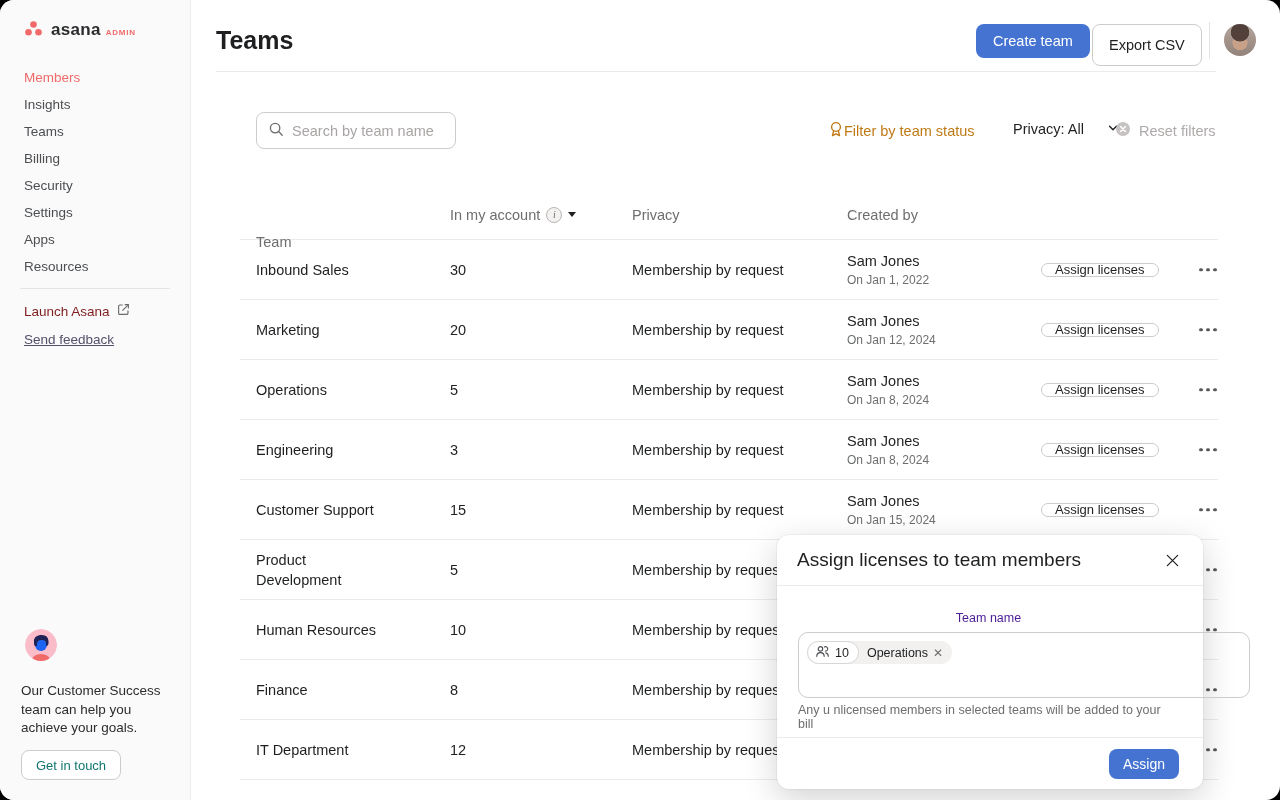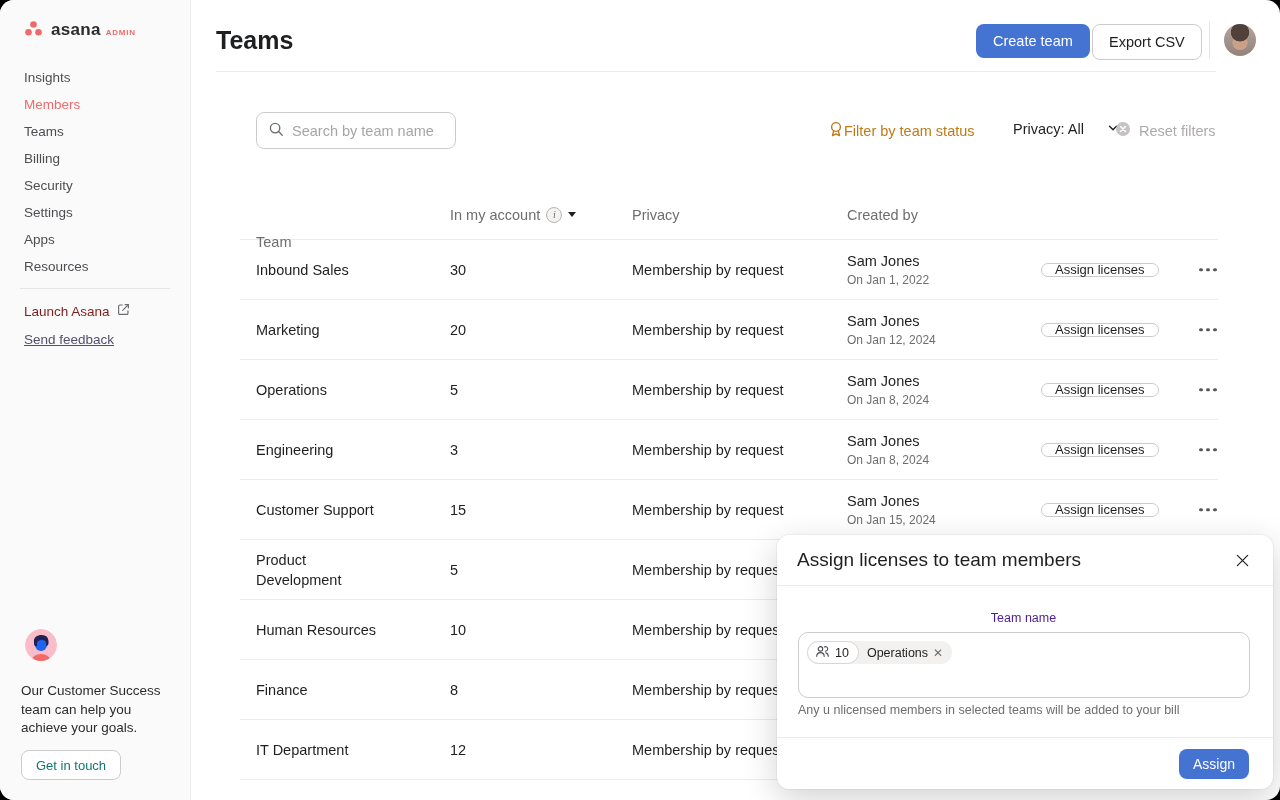--- a/index.html
+++ b/index.html
@@ -19,21 +19,21 @@
   .side-link { font-size:13.5px; color:#7f1d1d; margin-bottom:13px; display:flex; align-items:center; gap:7px; cursor:pointer; }
   .side-link.feedback { color:#53506b; text-decoration:underline; }
   .promo-icon { position:absolute; left:25px; top:629px; width:32px; height:32px; border-radius:50%; overflow:hidden; }
   .promo-text { position:absolute; left:21px; top:682px; width:152px; font-size:13.5px; line-height:18.5px; color:#2b2c2e; }
   .promo-btn { position:absolute; left:21px; top:750px; height:30px; padding:0 14px; background:#fff; border:1px solid #cfcbcb; border-radius:8px; font-size:13px; color:#0f766e; display:flex; align-items:center; cursor:pointer; }
 
   
   .page-title { position:absolute; left:216px; top:26px; font-size:25px; font-weight:700; color:#1e1f21; }
   .btn { display:flex; align-items:center; justify-content:center; border-radius:8px; font-size:14.5px; cursor:pointer; }
   .btn-create { position:absolute; left:976px; top:24px; height:34px; padding:0 17px; background:#4573d2; color:#fff; border:none; }
-  .btn-export { position:absolute; left:1092px; top:24px; height:36px; padding:0 16px; background:#fff; color:#1e1f21; border:1px solid #cfcbcb; }
+  .btn-export { position:absolute; left:1092px; top:24px; height:42px; padding:0 16px; background:#fff; color:#1e1f21; border:1px solid #cfcbcb; }
   .hdr-vdiv { position:absolute; left:1209px; top:22px; width:1px; height:37px; background:#e5e3e2; }
   .avatar { position:absolute; left:1224px; top:24px; width:32px; height:32px; border-radius:50%; cursor:pointer;
             background: radial-gradient(circle at 50% 26%, #51413a 0 31%, rgba(0,0,0,0) 33%),
                         radial-gradient(circle at 50% 58%, #c9a189 0 30%, rgba(0,0,0,0) 32%),
                         linear-gradient(180deg,#b4a49c 0%, #93837b 100%); }
   .header-divider { position:absolute; left:216px; top:71px; width:1000px; height:1px; background:#edebea; }
 
   
   .search-box { position:absolute; left:256px; top:112px; width:200px; height:37px; border:1px solid #cfcbcb; border-radius:8px; background:#fff; display:flex; align-items:center; padding-left:11px; gap:8px; }
   .search-box input { border:none; outline:none; font-size:14.5px; color:#1e1f21; width:150px; background:transparent; font-family:"Liberation Sans",sans-serif; }
@@ -55,21 +55,21 @@
   .c-count { left:210px; } .c-privacy { left:392px; }
   .c-created { left:607px; }
   .c-created .creator-name { font-size:14.5px; color:#1e1f21; }
   .c-created .creator-date { font-size:12px; color:#6d6e6f; margin-top:4px; }
   .c-action { left:801px; }
   .assign-btn { height:14px; padding:0 13px; background:#fff; border:1px solid #cfcbcb; border-radius:8px; font-size:13px; color:#1e1f21; display:flex; align-items:center; cursor:pointer; font-family:"Liberation Sans",sans-serif; }
   .c-dots { left:959px; display:flex; gap:3.5px; cursor:pointer; }
   .c-dots i { width:3.5px; height:3.5px; border-radius:50%; background:#565759; }
 
   
-  .modal { position:absolute; left:777px; top:535px; width:496px; height:254px; background:#fff; border-radius:12px; z-index:20;
+  .modal { position:absolute; left:777px; top:535px; width:426px; height:254px; background:#fff; border-radius:12px; z-index:20;
            box-shadow:0 10px 34px rgba(0,0,0,.18), 0 0 0 1px rgba(0,0,0,.04); }
   .modal-head { position:relative; height:51px; border-bottom:1px solid #ecebea; display:flex; align-items:center; padding:0 20px; }
   .modal-title { font-size:19px; font-weight:500; color:#1e1f21; }
   .modal-close { position:absolute; right:20px; top:14px; width:22px; height:22px; display:flex; align-items:center; justify-content:center; cursor:pointer; }
   .modal-body { padding:25px 24px 0 21px; }
   .field-label { font-size:12.5px; color:#4c1d95;text-align:center; }
   .team-input { margin-top:7px; width:452px; height:66px; border:1px solid #cfcbcb; border-radius:10px; padding:8px; cursor:text; }
   .chip { display:inline-flex; align-items:center; height:23px; background:#f2f1f0; border-radius:12px; padding-right:9px; }
   .chip-count { display:inline-flex; align-items:center; gap:5px; height:23px; background:#fff; border:1px solid #d8d5d4; border-radius:12px; padding:0 9px 0 7px; font-size:12.5px; color:#1e1f21; }
   .chip-label { font-size:12.5px; color:#1e1f21; margin:0 5px 0 8px; }
@@ -90,22 +90,22 @@
             <circle cx="8.5" cy="3.5" r="3.3" fill="#f06a6a"></circle>
             <circle cx="3.5" cy="11.2" r="3.3" fill="#f06a6a"></circle>
             <circle cx="13.5" cy="11.2" r="3.3" fill="#f06a6a"></circle>
           </svg>
       </span>
       <span class="logo-name">asana</span>
       <span class="logo-badge">ADMIN</span>
     </div>
 
     <nav class="nav" id="nav-list">
+        <div class="nav-item active">Members</div>
         <div class="nav-item">Insights</div>
-        <div class="nav-item active">Members</div>
         <div class="nav-item">Teams</div>
         <div class="nav-item">Billing</div>
         <div class="nav-item">Security</div>
         <div class="nav-item">Settings</div>
         <div class="nav-item">Apps</div>
         <div class="nav-item">Resources</div>
       </nav>
 
     <div class="side-divider"></div>
 

